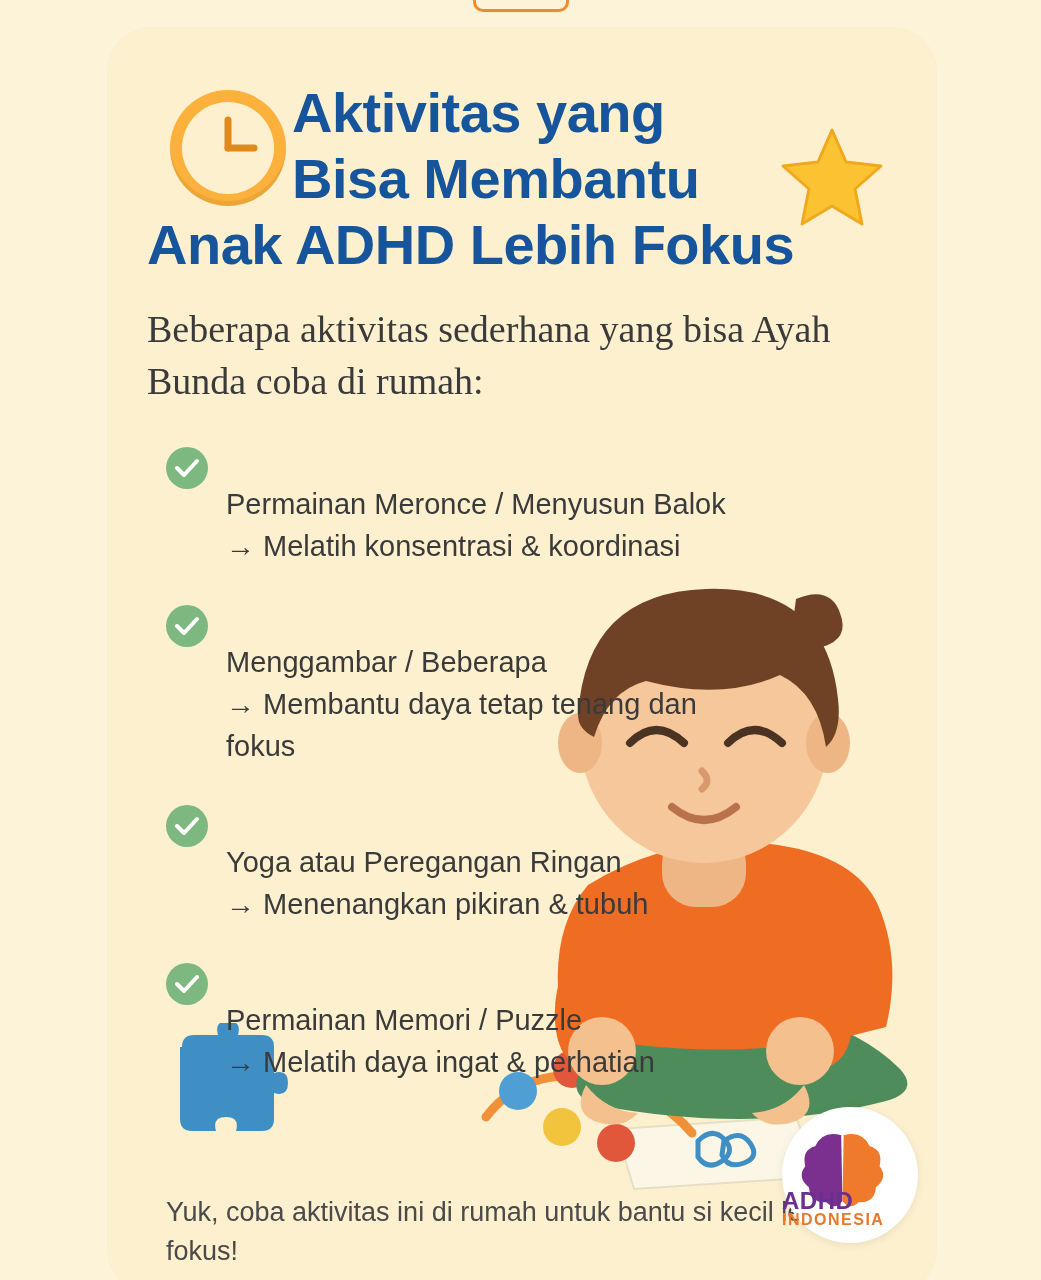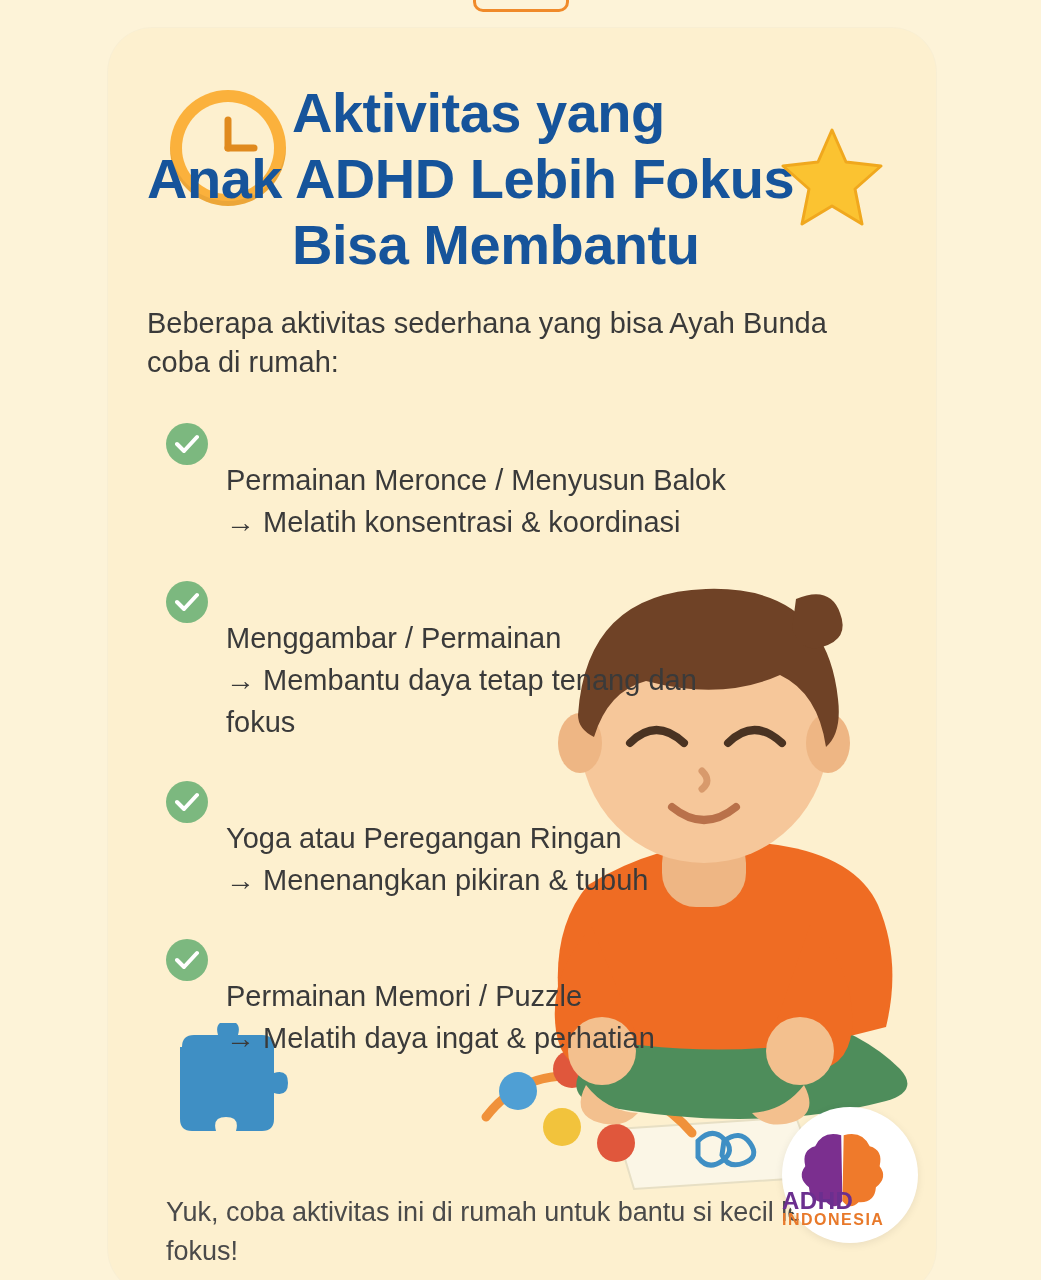--- a/index.html
+++ b/index.html
@@ -84,24 +84,25 @@
   }
   .star {
     position: absolute;
     right: 18px;
     top: 46px;
     width: 104px;
     height: 100px;
   }
   .subtitle {
     margin: 26px 0 0 5px;
-    font-size: 29px;
+    font-size: 38px;
     color: #3a3a3a;
     line-height: 1.35;
     max-width: 700px;
+    font-family: Liberation Serif, serif;
   }
   
   .list {
     margin: 34px 0 0 58px;
     width: 560px;
     position: relative;
     z-index: 4;
   }
   .item {
     display: flex;
@@ -204,22 +205,22 @@
           <line x1="58" y1="58" x2="58" y2="30" stroke="#e08a1e" stroke-width="7" stroke-linecap="round"></line>
           <line x1="58" y1="58" x2="84" y2="58" stroke="#e08a1e" stroke-width="7" stroke-linecap="round"></line>
         </svg>
       </div>
 
       <div class="title-block">
         <svg class="star" viewBox="0 0 104 100">
           <path d="M52 4 L66 36 L101 40 L75 63 L82 98 L52 80 L22 98 L29 63 L3 40 L38 36 Z" fill="#fbc331" stroke="#f0a81e" stroke-width="3" stroke-linejoin="round"></path>
         </svg>
         <div class="title-line">Aktivitas yang</div>
+        <div class="title-line">Bisa Membantu</div>
         <div class="title-line wide">Anak ADHD Lebih Fokus</div>
-        <div class="title-line">Bisa Membantu</div>
       </div>
 
       <div class="subtitle">Beberapa aktivitas sederhana yang bisa Ayah Bunda coba di rumah:</div>
     </div>
 
     <svg class="illus" viewBox="0 0 470 680">
 
       <path d="M150 600 L330 588 L352 648 L168 660 Z" fill="#fbf6e6" stroke="#e7dfc4" stroke-width="2"></path>
       <path d="M232 612 q14 -14 26 -2 q12 12 -2 22 q-14 10 -24 -4 z" fill="none" stroke="#3f8fc4" stroke-width="5"></path>
       <path d="M258 612 q16 -12 26 2 q10 14 -6 20 q-16 6 -22 -8 z" fill="none" stroke="#3f8fc4" stroke-width="5"></path>
@@ -282,21 +283,21 @@
         </span>
       </div>
 
       <div class="item">
         <span class="check">
           <svg width="24" height="20" viewBox="0 0 24 20">
               <path d="M2 10 L9 17 L22 3" fill="none" stroke="#ffffff" stroke-width="4" stroke-linecap="round" stroke-linejoin="round"></path>
             </svg>
         </span>
         <span class="item-text">
-          <span>Menggambar / Permainan</span>
+          <span>Menggambar / Beberapa</span>
           <span class="arrow-line">→ Membantu daya tetap tenang dan fokus</span>
         </span>
       </div>
 
       <div class="item">
         <span class="check">
           <svg width="24" height="20" viewBox="0 0 24 20">
               <path d="M2 10 L9 17 L22 3" fill="none" stroke="#ffffff" stroke-width="4" stroke-linecap="round" stroke-linejoin="round"></path>
             </svg>
         </span>

